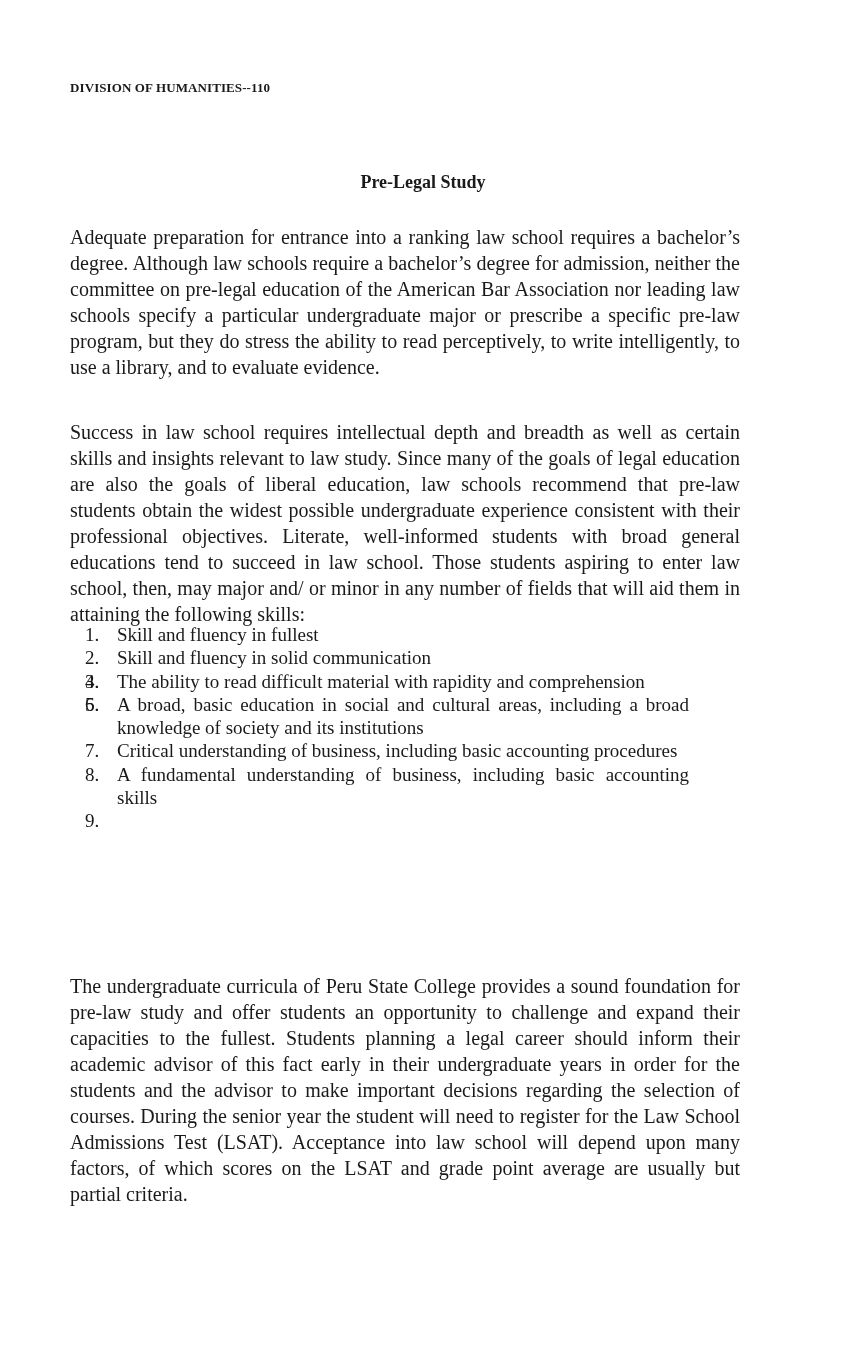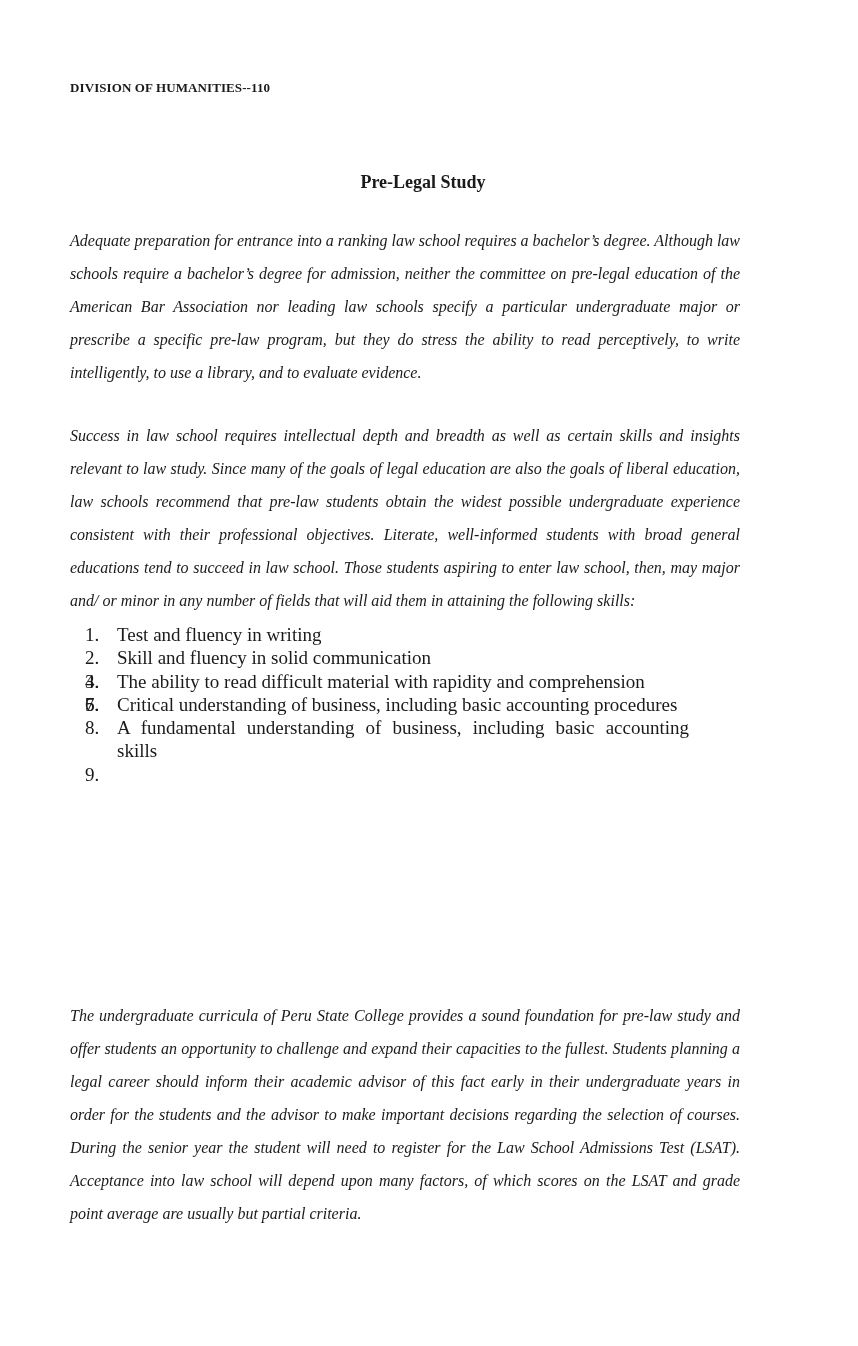--- a/index.html
+++ b/index.html
@@ -1,41 +1,41 @@
 <!DOCTYPE html>
 <html><head>
 <meta charset="utf-8">
 <style>
   html, body { margin: 0; padding: 0; background: #ffffff; }
   body { width: 858px; height: 1346px; position: relative; overflow: hidden;
          font-family: "Liberation Serif", "DejaVu Serif", serif; color: #1a1a1a; }
   .header { position: absolute; left: 70px; top: 80px; font-weight: bold; font-size: 13px; letter-spacing: 0.1px; }
   .title { position: absolute; left: 0; width: 846px; top: 172px; text-align: center; font-weight: bold; font-size: 18px; }
-  .para { position: absolute; left: 70px; width: 670px; font-size: 16px; line-height: 33px; text-align: justify; text-align-last: left; font-style: italic; }
+  .para { position: absolute; left: 70px; width: 670px; font-size: 20px; line-height: 26px; text-align: justify; text-align-last: left; }
   .p1 { top: 224px; }
   .p2 { top: 419px; }
-  .p3 { top: 999px; }
+  .p3 { top: 973px; }
   .list { position: absolute; left: 79px; top: 623px; width: 610px; margin: 0; padding: 0; list-style: none; font-size: 19px; line-height: 23.3px; }
   .list li { position: relative; padding-left: 38px; text-align: justify; text-align-last: left; }
   .list .num { position: absolute; left: 6px; top: 0; }
 </style>
 </head>
 <body>
 
 <div class="header">DIVISION OF HUMANITIES--110</div>
 <div class="title">Pre-Legal Study</div>
 
 <p class="para p1" style="margin:0">Adequate preparation for entrance into  a ranking law school requires a bachelor’s degree. Although law schools require a bachelor’s degree for admission, neither the committee on pre-legal education of the American Bar Association nor leading law schools specify a particular undergraduate major or prescribe a specific pre-law program, but they do stress the ability to read perceptively, to write intelligently, to use a library, and to evaluate evidence.</p>
 <p class="para p2" style="margin:0">Success in law school requires intellectual depth and breadth as well as certain skills and insights relevant to law study. Since many of the goals of legal education are also the goals of liberal education, law schools recommend that pre-law students obtain the widest possible undergraduate experience consistent with their professional objectives. Literate, well-informed students with broad general educations tend to succeed in law school. Those students aspiring to enter law school, then, may major and/ or minor in any number of fields that will aid them in attaining the following skills:</p>
 
 <ol class="list">
-  <li><span class="num">1.</span><span>Test and fluency in writing</span></li>
+  <li><span class="num">1.</span><span>Skill and fluency in fullest</span></li>
   <li><span class="num">2.</span><span>Skill and fluency in solid communication</span></li>
   <li><span class="num">3.</span></li>
   <li><span class="num">4.</span><span>The ability to read difficult material with rapidity and comprehension</span></li>
   <li><span class="num">5.</span></li>
-  <li><span class="num">6.</span></li>
+  <li><span class="num">6.</span><span>A broad, basic education in social and cultural areas, including a broad knowledge of society and its institutions</span></li>
   <li><span class="num">7.</span><span>Critical understanding of business, including basic accounting procedures</span></li>
   <li><span class="num">8.</span><span>A fundamental understanding of business, including basic accounting skills</span></li>
   <li><span class="num">9.</span></li>
 </ol>
 
 <p class="para p3" style="margin:0">The undergraduate curricula of Peru State College provides a sound foundation for pre-law study and offer students an opportunity to challenge and expand their capacities to the fullest. Students planning a legal career should inform their academic advisor of this fact early in their undergraduate years in order for the students and the advisor to make important decisions regarding the selection of courses. During the senior year the student will need to register for the Law School Admissions Test (LSAT). Acceptance into law school will depend upon many factors, of which scores on the LSAT and grade point average are usually but partial criteria.</p>
 
 </body></html>

